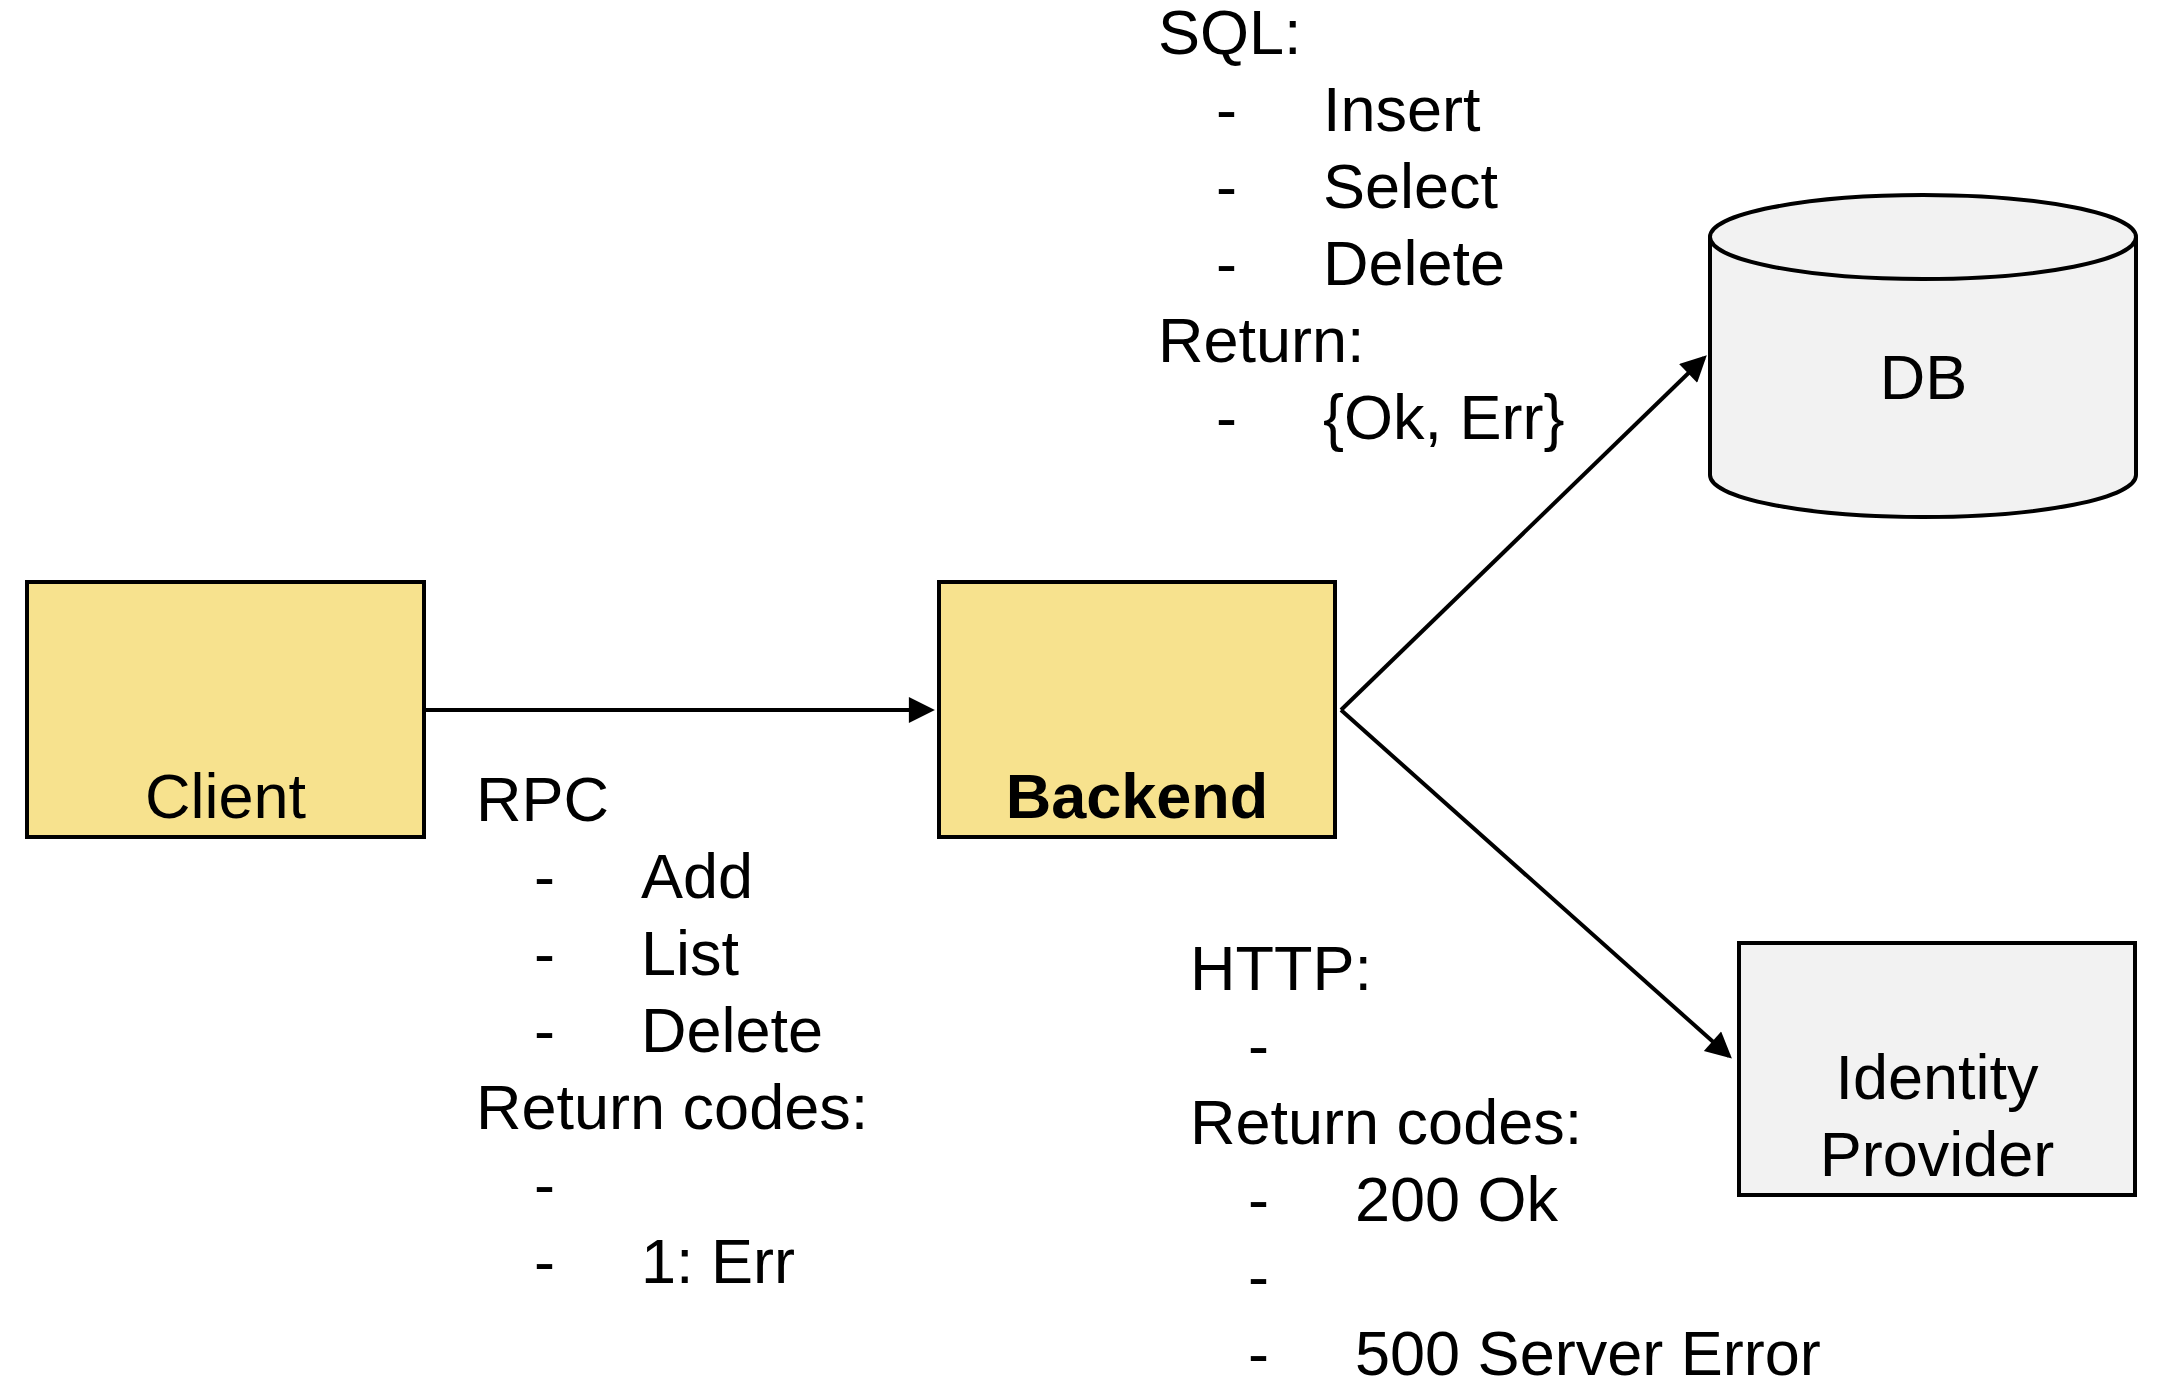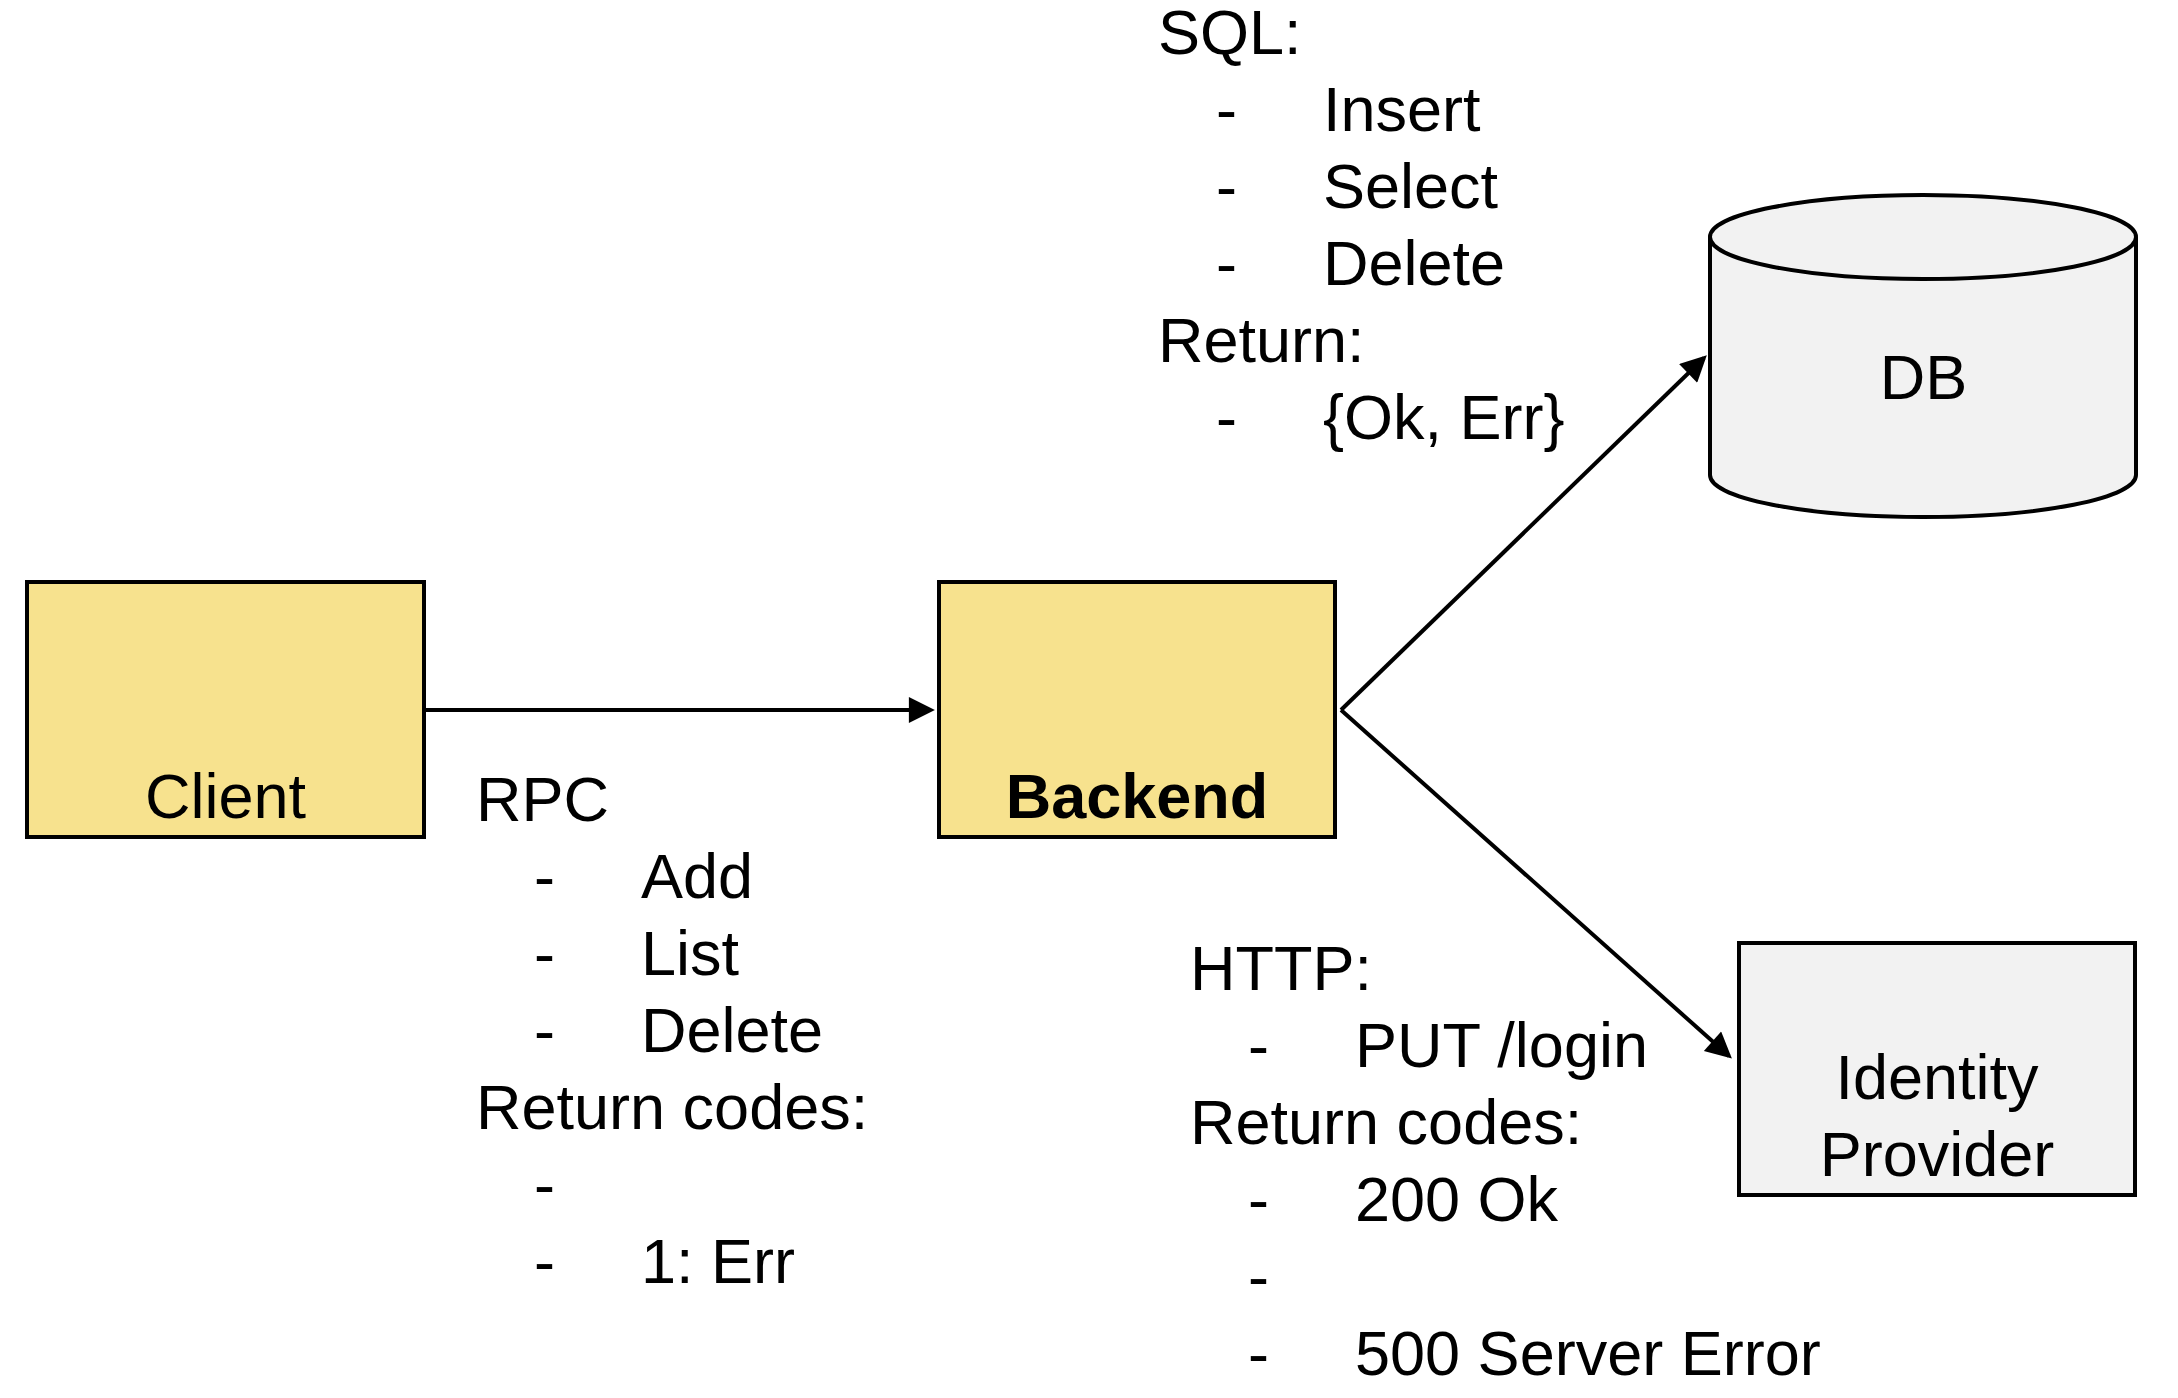--- a/index.html
+++ b/index.html
@@ -116,20 +116,20 @@
   <div class="annotation" id="annotation-sql">
       <div class="tline heading"><span class="txt">SQL:</span></div>
       <div class="tline item"><span class="bullet">-</span><span class="txt">Insert</span></div>
       <div class="tline item"><span class="bullet">-</span><span class="txt">Select</span></div>
       <div class="tline item"><span class="bullet">-</span><span class="txt">Delete</span></div>
       <div class="tline heading"><span class="txt">Return:</span></div>
       <div class="tline item"><span class="bullet">-</span><span class="txt">{Ok, Err}</span></div>
     </div>
   <div class="annotation" id="annotation-http">
       <div class="tline heading"><span class="txt">HTTP:</span></div>
-      <div class="tline item"><span class="bullet">-</span><span class="txt">PUT /login</span></div>
+      <div class="tline item"><span class="bullet">-</span></div>
       <div class="tline heading"><span class="txt">Return codes:</span></div>
       <div class="tline item"><span class="bullet">-</span><span class="txt">200 Ok</span></div>
       <div class="tline item"><span class="bullet">-</span></div>
       <div class="tline item"><span class="bullet">-</span><span class="txt">500 Server Error</span></div>
     </div>
 
 </div>
 
 </body></html>

